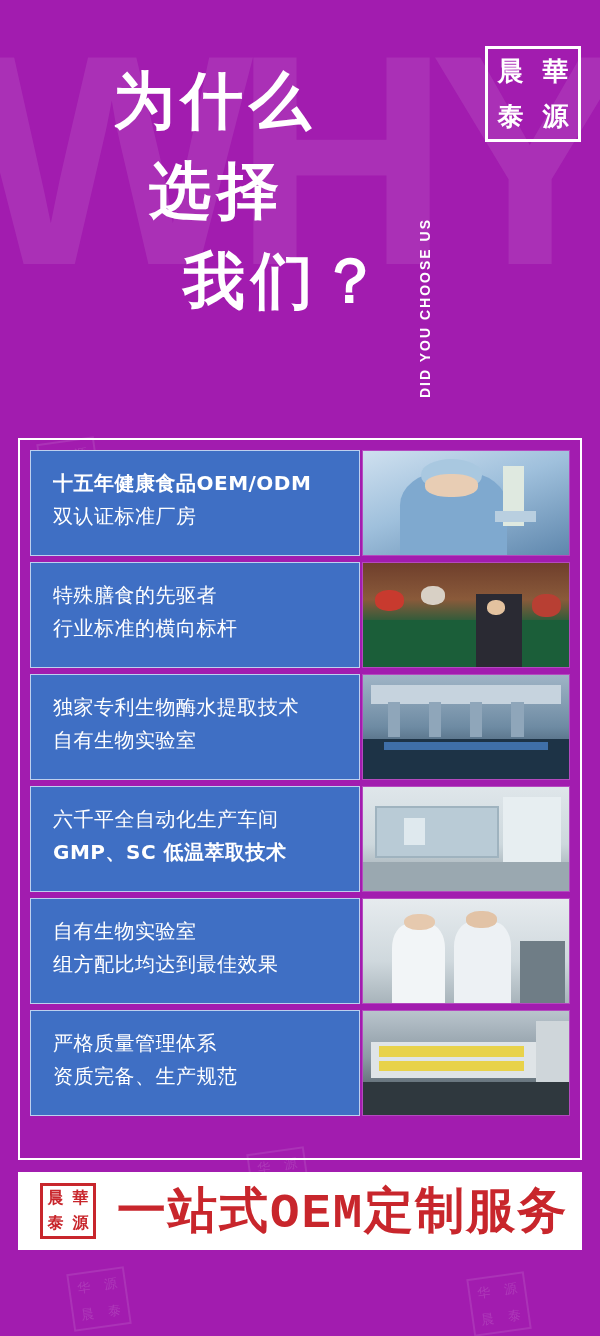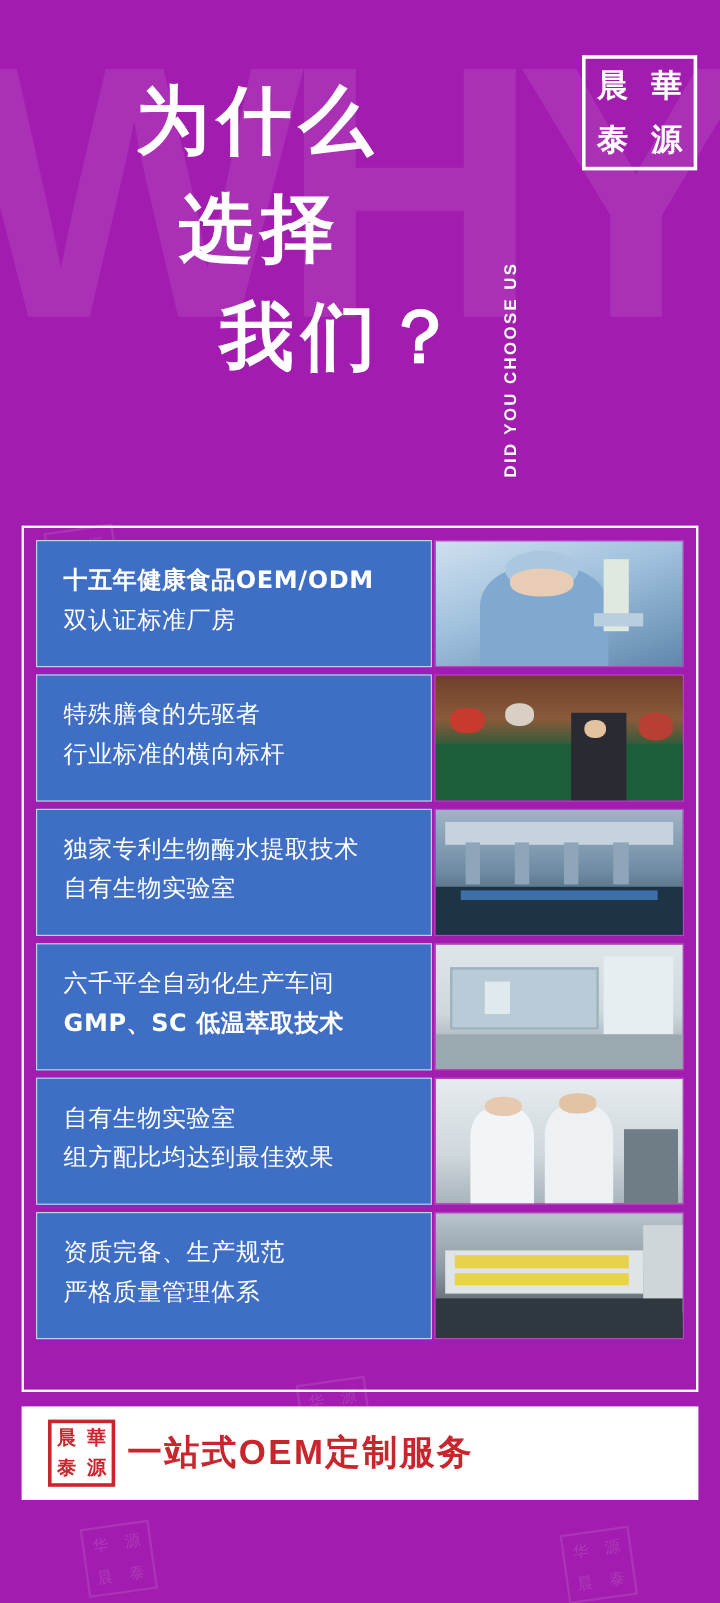--- a/index.html
+++ b/index.html
@@ -245,26 +245,26 @@
   }
   .footer-seal span {
     display: flex;
     align-items: center;
     justify-content: center;
     font-size: 16px;
     font-weight: bold;
     font-family: "DejaVu Sans", serif;
   }
   .footer-text {
-    margin-left: 10px;
+    margin-left: 21px;
     color: #c8262c;
-    font-size: 29px;
+    font-size: 49px;
     font-weight: bold;
     letter-spacing: 2px;
-    font-family: Liberation Sans, sans-serif;
+    font-family: Liberation Mono, monospace;
     white-space: nowrap;
   }
 </style>
 </head>
 <body>
 
 <div id="page">
 
   <div class="bg-wm wm-why">WHY</div>
 
@@ -391,22 +391,22 @@
             <div class="ph f1"></div>
             <div class="ph f2"></div>
             <div class="ph f3"></div>
             <div class="ph f4"></div>
           </div>
       </div>
     </div>
 
     <div class="row">
       <div class="row-text">
+        <div class="ln">严格质量管理体系</div>
         <div class="ln">资质完备、生产规范</div>
-        <div class="ln">严格质量管理体系</div>
       </div>
       <div class="row-img">
         <div class="ph p6">
             <div class="ph f5"></div>
             <div class="ph f1"></div>
             <div class="ph f2"></div>
             <div class="ph f3"></div>
             <div class="ph f4"></div>
           </div>
       </div>

